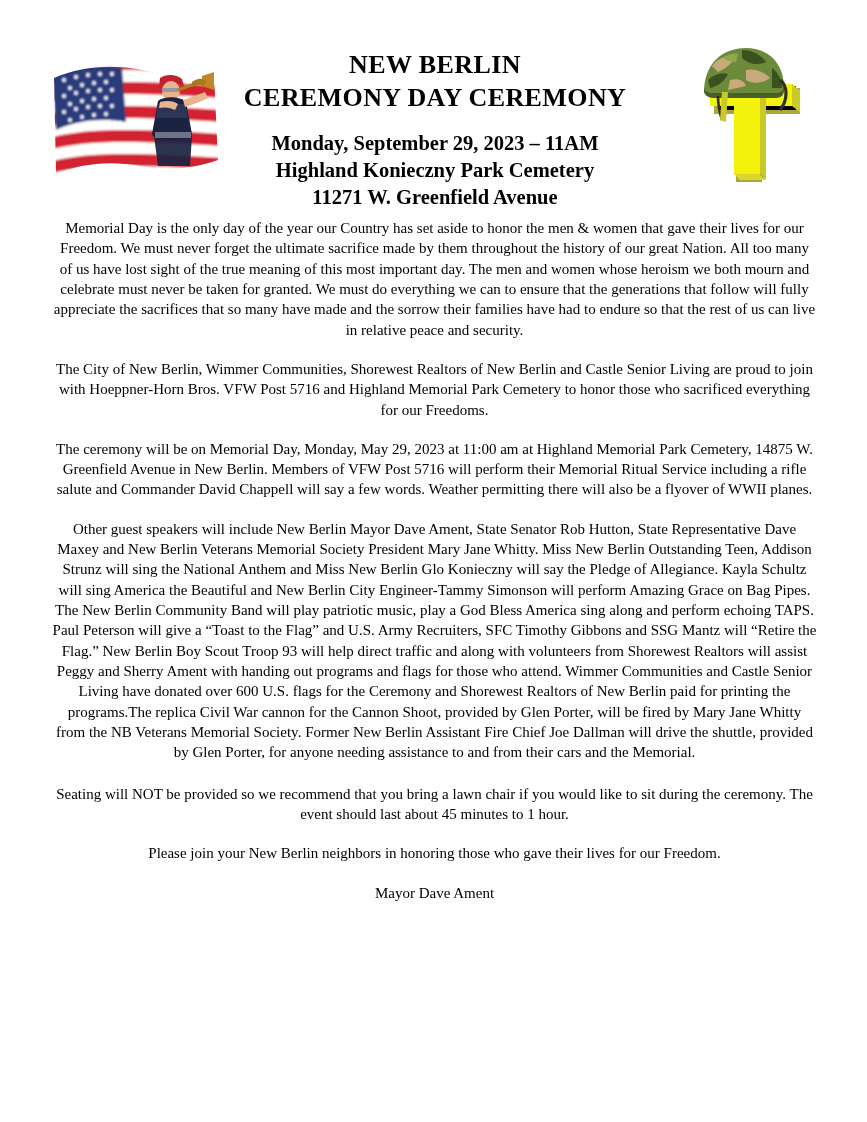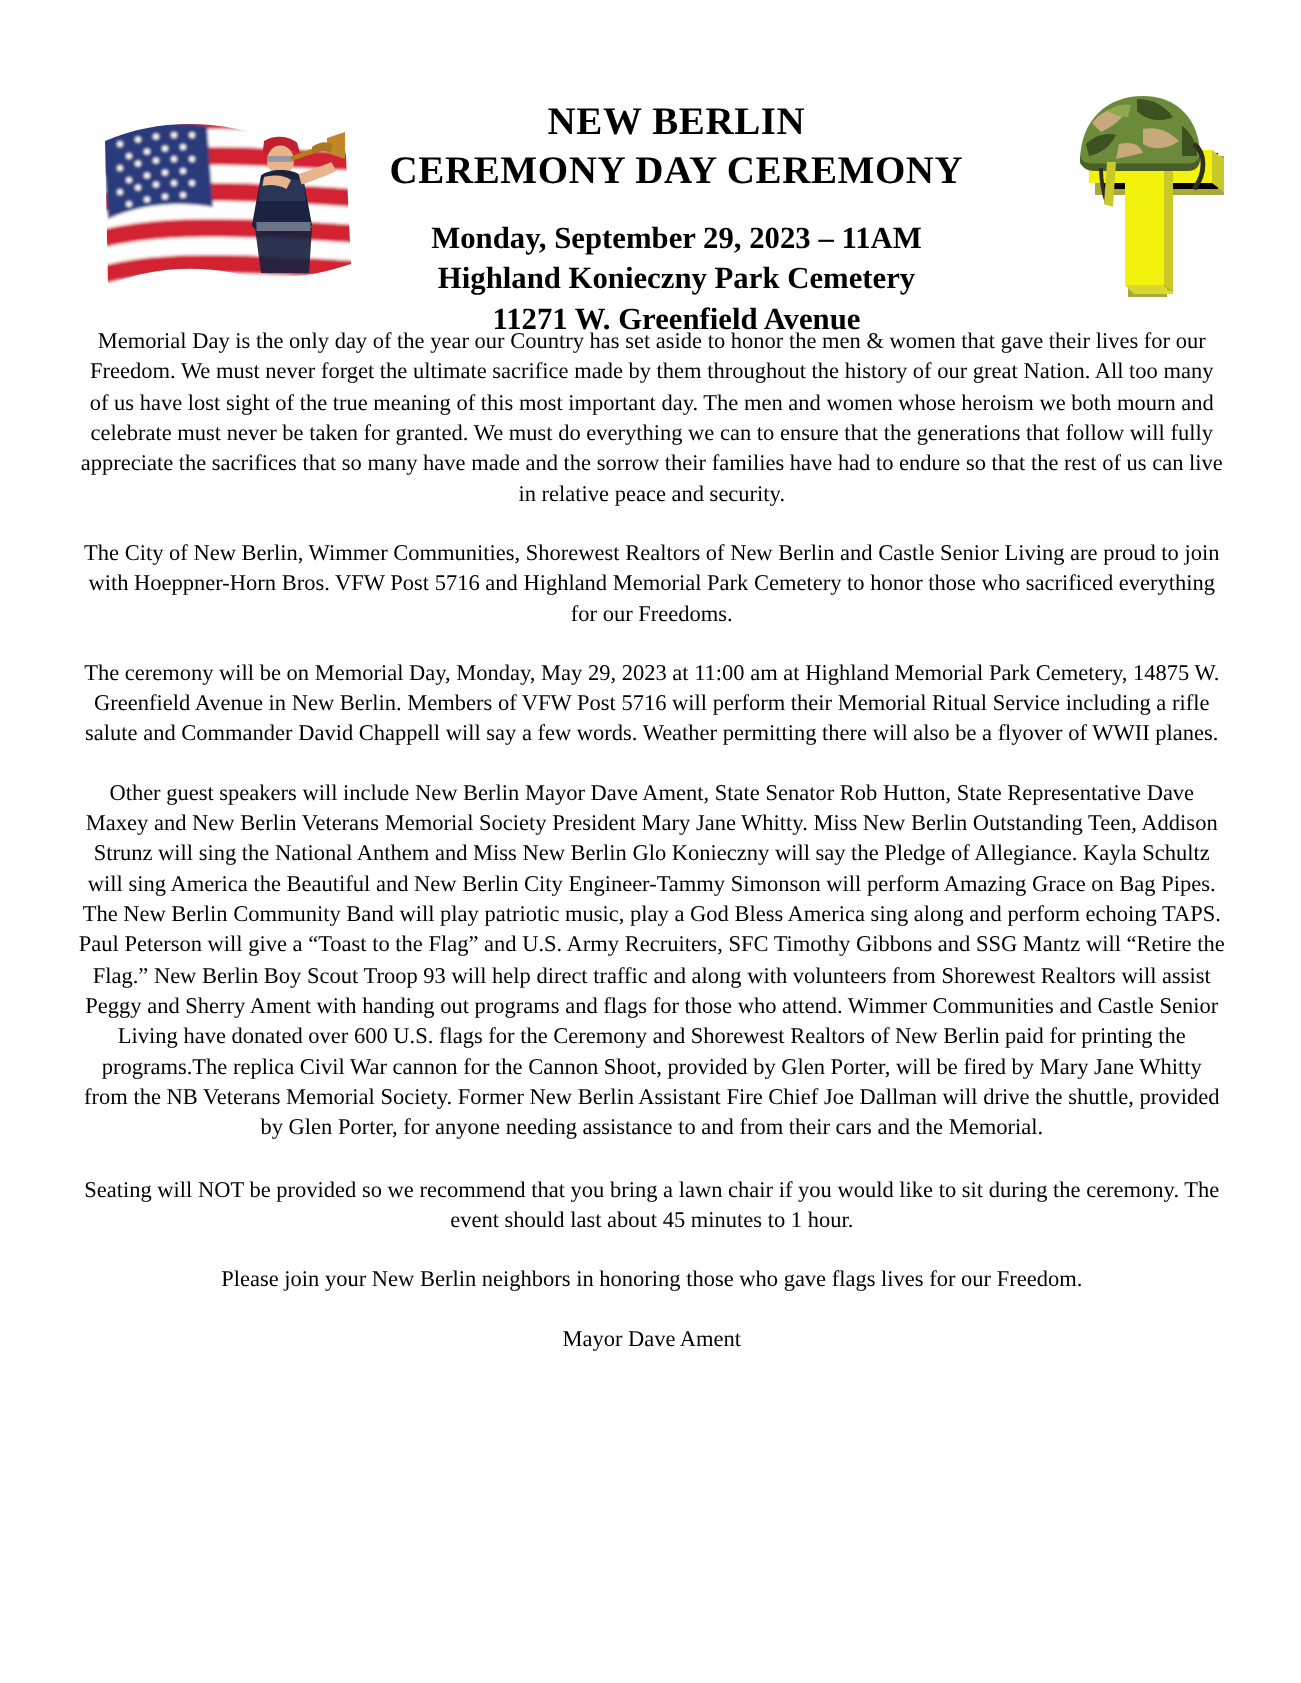--- a/index.html
+++ b/index.html
@@ -15,21 +15,21 @@
     font-family: "Liberation Serif", "DejaVu Serif", serif;
     color: #000000;
     overflow: hidden;
   }
 
   .page {
     position: relative;
     width: 867px;
     height: 1122px;
     box-sizing: border-box;
-    padding: 16px;
+    padding: 0;
   }
 
   
   .header {
     position: relative;
     height: 205px;
   }
 
   .header-titles {
     position: absolute;
@@ -230,17 +230,17 @@
       </svg>
     </div>
   </div>
 
   <div class="body-text">
     <p class="para">Memorial Day is the only day of the year our Country has set aside to honor the men &amp; women that gave their lives for our Freedom. We must never forget the ultimate sacrifice made by them throughout the history of our great Nation. All too many of us have lost sight of the true meaning of this most important day. The men and women whose heroism we both mourn and celebrate must never be taken for granted. We must do everything we can to ensure that the generations that follow will fully appreciate the sacrifices that so many have made and the sorrow their families have had to endure so that the rest of us can live in relative peace and security.</p>
     <p class="para">The City of New Berlin, Wimmer Communities, Shorewest Realtors of New Berlin and Castle Senior Living are proud to join with Hoeppner-Horn Bros. VFW Post 5716 and Highland Memorial Park Cemetery to honor those who sacrificed everything for our Freedoms.</p>
     <p class="para">The ceremony will be on Memorial Day, Monday, May 29, 2023 at 11:00 am at Highland Memorial Park Cemetery, 14875 W. Greenfield Avenue in New Berlin. Members of VFW Post 5716 will perform their Memorial Ritual Service including a rifle salute and Commander David Chappell will say a few words. Weather permitting there will also be a flyover of WWII planes.</p>
     <p class="para gap-lg">Other guest speakers will include New Berlin Mayor Dave Ament, State Senator Rob Hutton, State Representative Dave Maxey and New Berlin Veterans Memorial Society President Mary Jane Whitty. Miss New Berlin Outstanding Teen, Addison Strunz will sing the National Anthem and Miss New Berlin Glo Konieczny will say the Pledge of Allegiance. Kayla Schultz will sing America the Beautiful and New Berlin City Engineer-Tammy Simonson will perform Amazing Grace on Bag Pipes. The New Berlin Community Band will play patriotic music, play a God Bless America sing along and perform echoing TAPS. Paul Peterson will give a “Toast to the Flag” and U.S. Army Recruiters, SFC Timothy Gibbons and SSG Mantz will “Retire the Flag.” New Berlin Boy Scout Troop 93 will help direct traffic and along with volunteers from Shorewest Realtors will assist Peggy and Sherry Ament with handing out programs and flags for those who attend. Wimmer Communities and Castle Senior Living have donated over 600 U.S. flags for the Ceremony and Shorewest Realtors of New Berlin paid for printing the programs.The replica Civil War cannon for the Cannon Shoot, provided by Glen Porter, will be fired by Mary Jane Whitty from the NB Veterans Memorial Society. Former New Berlin Assistant Fire Chief Joe Dallman will drive the shuttle, provided by Glen Porter, for anyone needing assistance to and from their cars and the Memorial.</p>
     <p class="para">Seating will NOT be provided so we recommend that you bring a lawn chair if you would like to sit during the ceremony. The event should last about 45 minutes to 1 hour.</p>
-    <p class="para">Please join your New Berlin neighbors in honoring those who gave flags lives for our Freedom.</p>
+    <p class="para">Please join your New Berlin neighbors in honoring those who gave their lives for our Freedom.</p>
     <p class="para signature">Mayor Dave Ament</p>
   </div>
 
 </div>
 
 </body></html>

